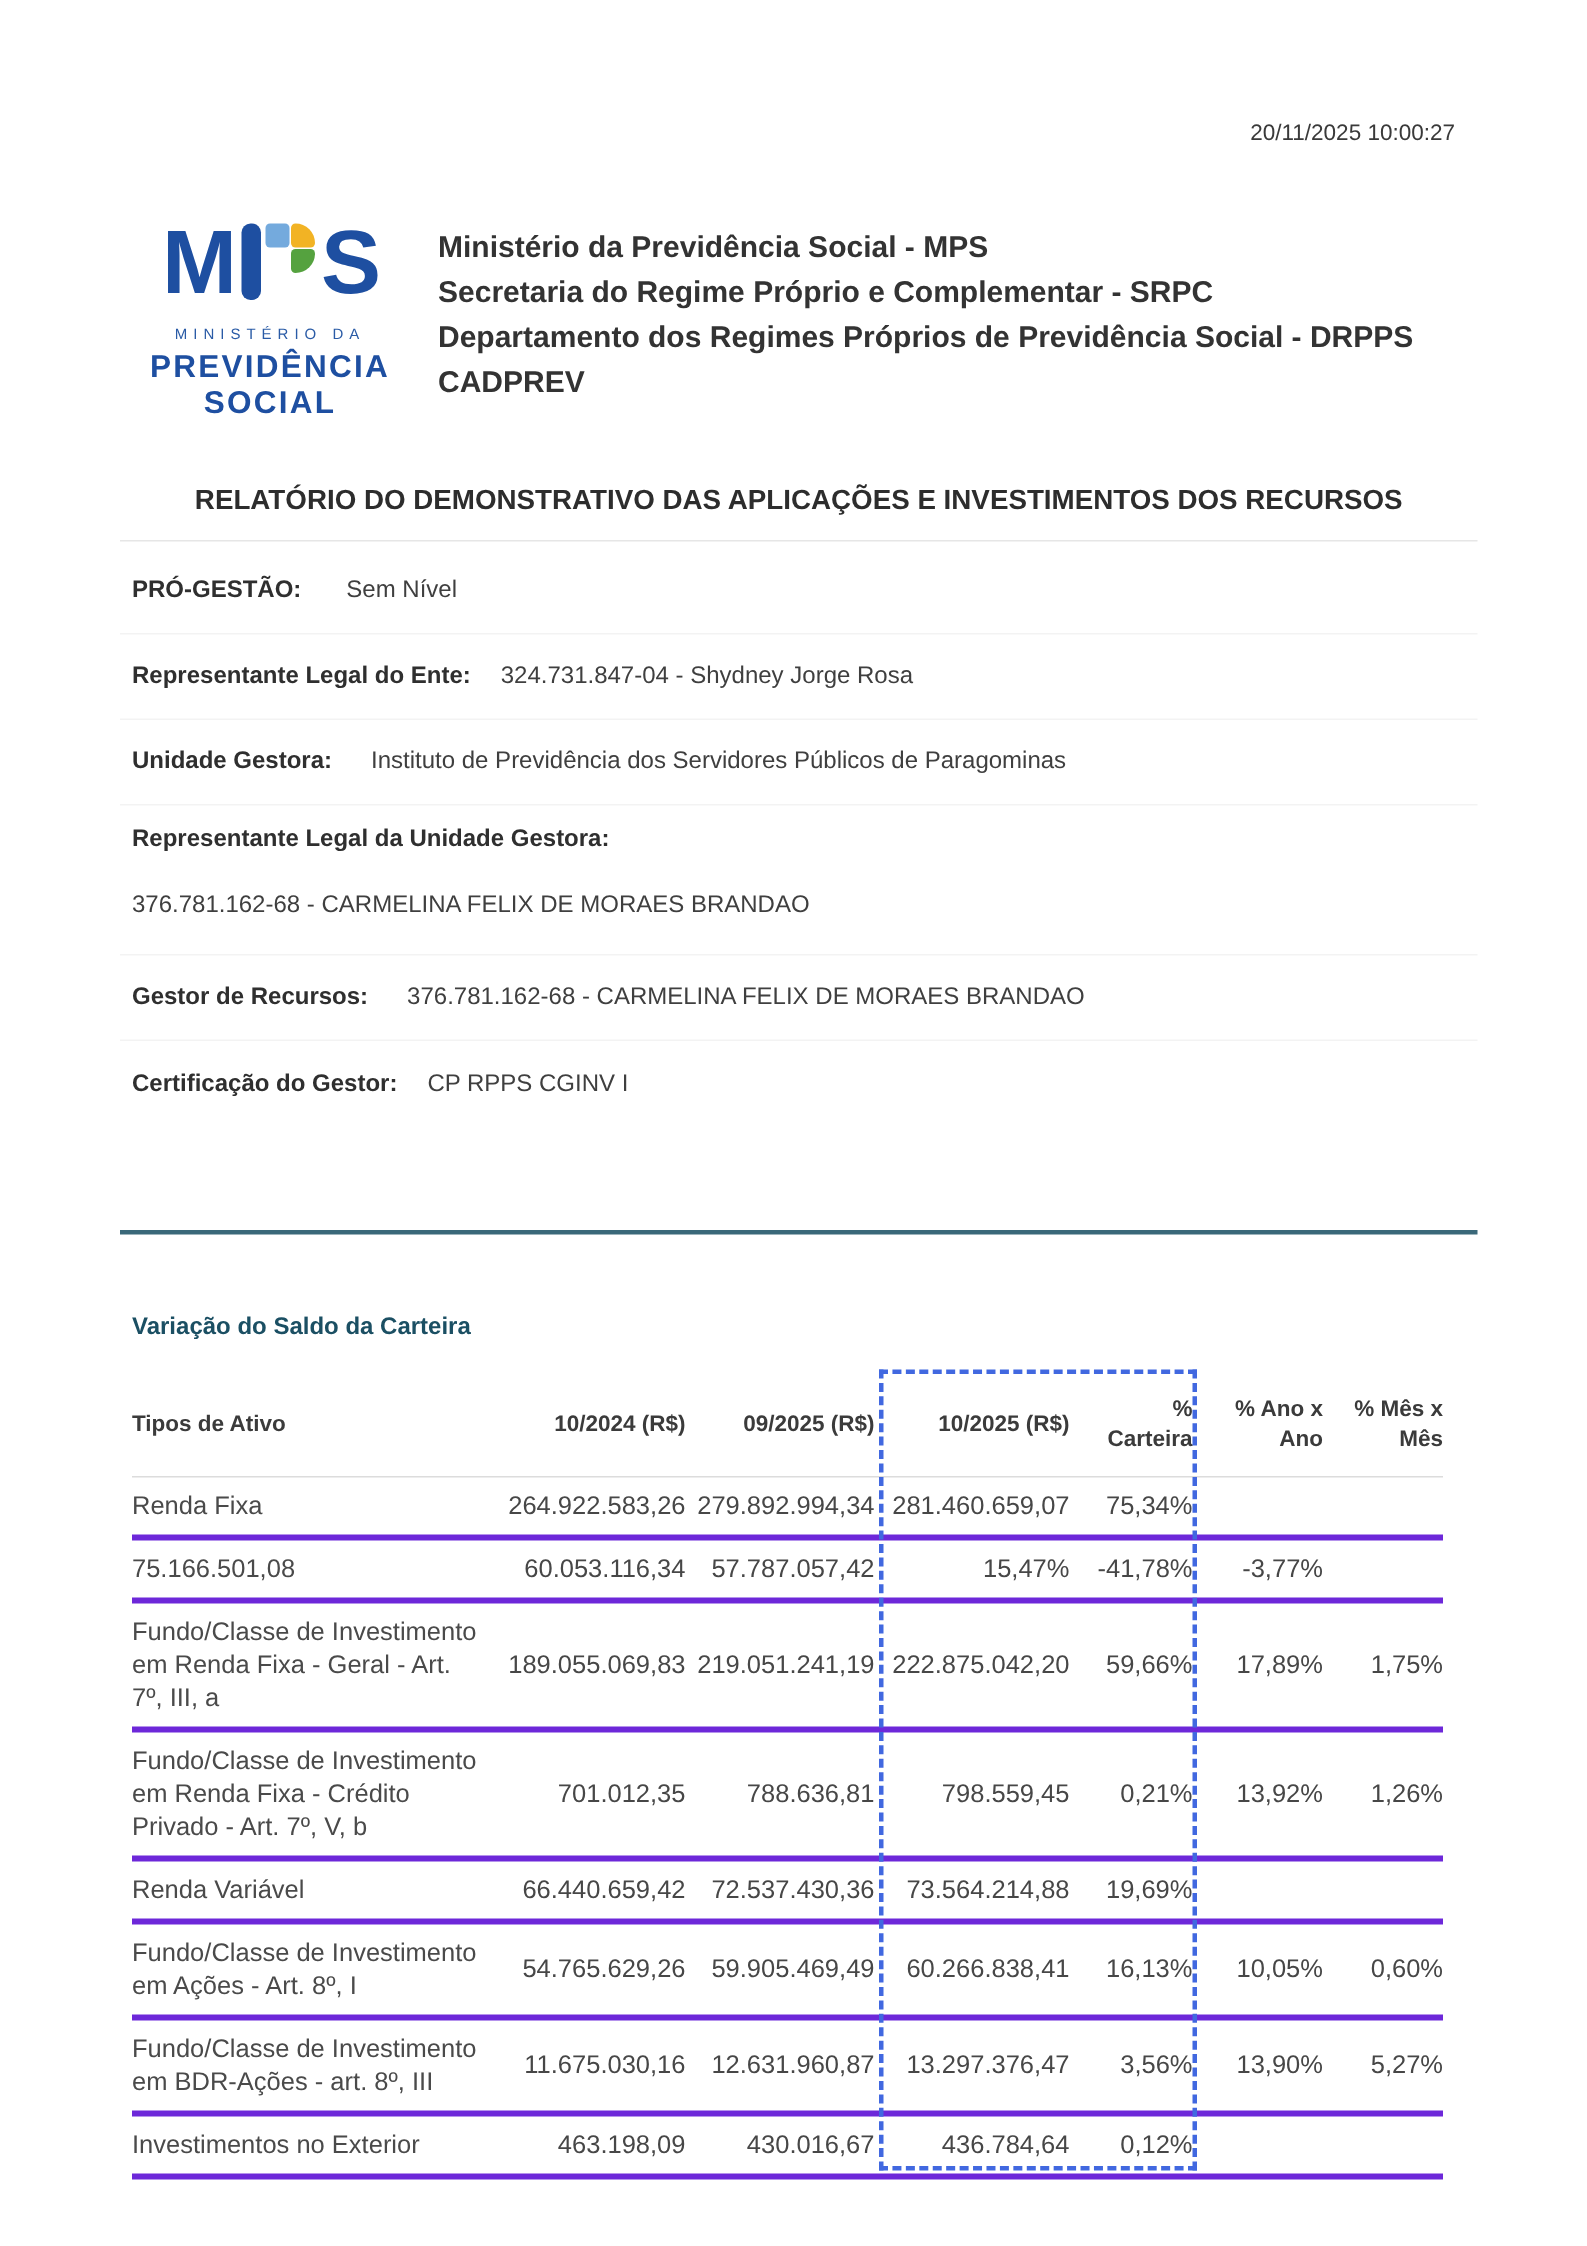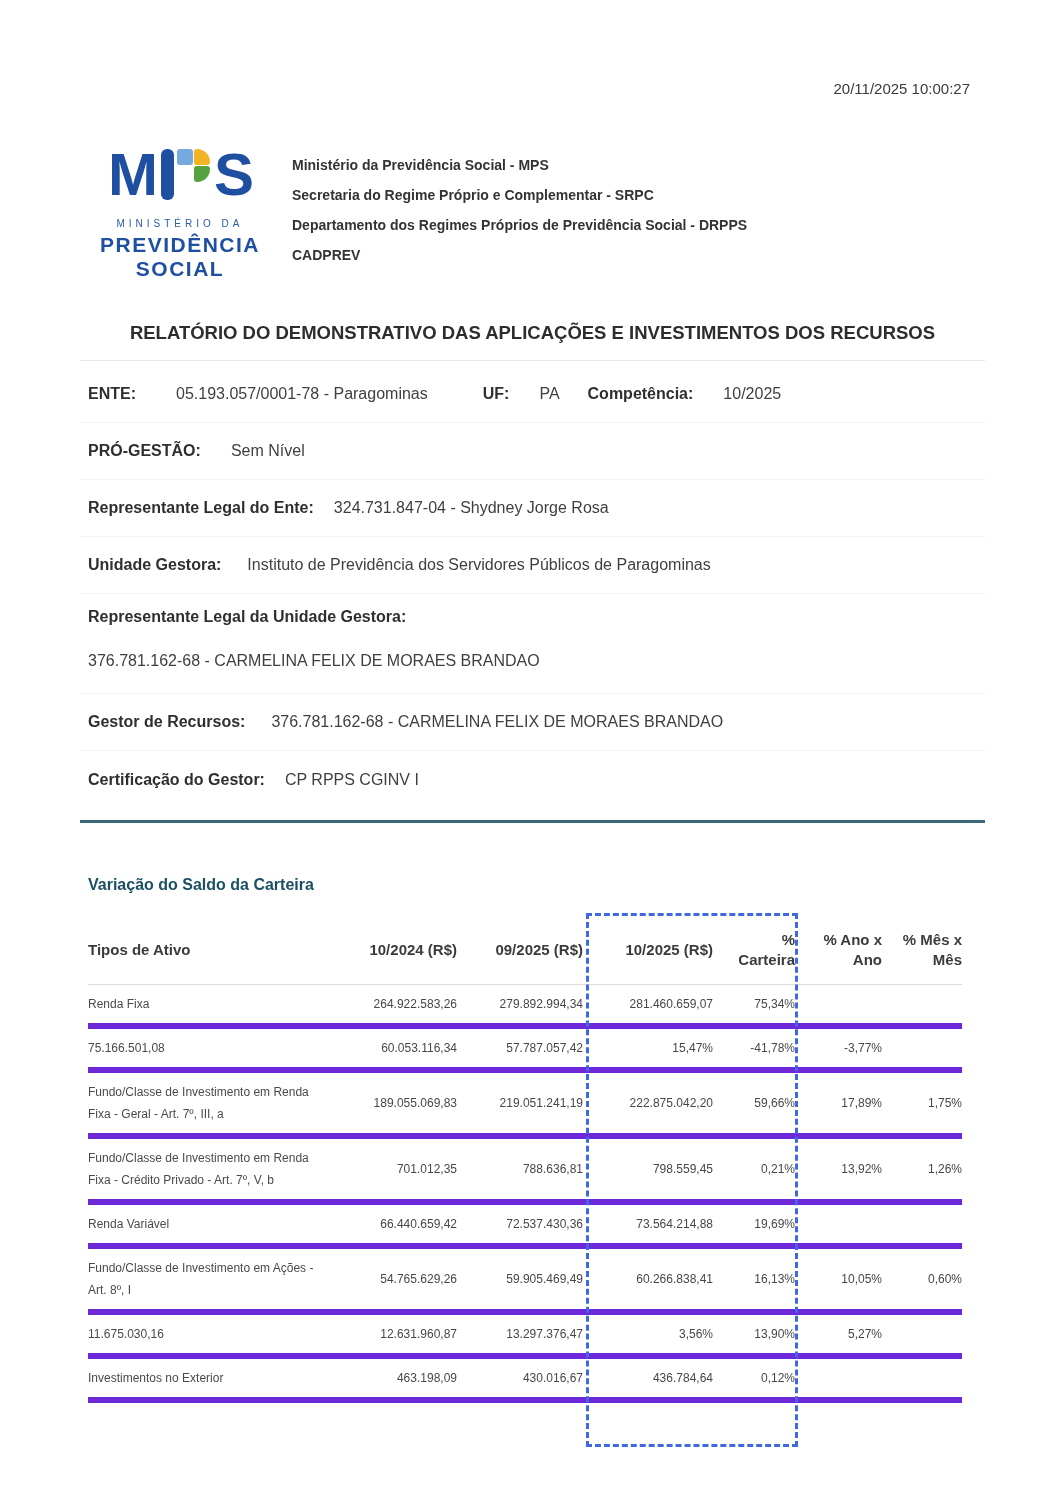--- a/index.html
+++ b/index.html
@@ -18,21 +18,21 @@
   .p-stem { position:absolute; left:0; top:3px; width:13px; height:51px; background:#1e4fa1; border-radius:6px; }
   .q { position:absolute; width:16px; height:16px; }
   .q-tl { left:16px; top:3px;  background:#74aadd; border-radius:3px; }
   .q-tr { left:33px; top:3px;  background:#f2b324; border-radius:3px 13px 3px 3px; }
   .q-br { left:33px; top:20px; background:#55a23f; border-radius:3px 3px 13px 3px; }
   .logo-sub1 { margin-top:8px; font-size:10px; letter-spacing:4px; color:#2a5ba6; }
   .logo-sub2 { margin-top:4px; font-size:21px; font-weight:bold; letter-spacing:1.5px; color:#1e4fa1; }
 
   
   .org { position:absolute; left:292px; top:150px; width:680px; }
-  .org-line { font-weight:bold; font-size:14px; color:#333; line-height:30px; }
+  .org-line { font-weight:bold; font-size:20px; color:#333; line-height:30px; }
 
   
   .report-title {
     position:absolute; top:322px; left:80px; width:905px; text-align:center;
     font-weight:bold; font-size:18.5px; color:#2d2d2d; padding-bottom:16px;
     border-bottom:1px solid #e6e6e6;
   }
 
   
   .fields { position:absolute; top:366px; left:80px; width:905px; font-size:16px; }
@@ -53,21 +53,21 @@
   .vtable { position:absolute; top:915px; left:80px; width:905px; padding:0 23px 0 8px; }
   .thead, .tr { display:grid; grid-template-columns:242px 127px 126px 130px 82px 87px 80px; }
   .thead {
     min-height:70px; align-items:center; border-bottom:1px solid #dcdcdc;
     font-weight:bold; color:#3b3b3b; font-size:15px; line-height:20px;
   }
   .th { text-align:right; }
   .th:first-child { text-align:left; }
   .th .w64 { display:block; max-width:64px; margin-left:auto; }
   .tr {
-    border-bottom:6px solid #6d28d9; padding:8px 0; font-size:12px;
+    border-bottom:4px solid #6d28d9; padding:8px 0; font-size:17px;
     line-height:22px; color:#474747; align-items:center;
   }
   .td { text-align:right; }
   .td:first-child { text-align:left; padding-right:8px; color:#4a4a4a; }
 
   
   .selection-box {
     position:absolute; left:586px; top:913px; width:212px; height:534px;
     border:3px dashed #4168e0; z-index:5; pointer-events:none;
   }
@@ -95,28 +95,20 @@
 <div class="org">
   <div class="org-line">Ministério da Previdência Social - MPS</div>
   <div class="org-line">Secretaria do Regime Próprio e Complementar - SRPC</div>
   <div class="org-line">Departamento dos Regimes Próprios de Previdência Social - DRPPS</div>
   <div class="org-line">CADPREV</div>
 </div>
 
 <div class="report-title">RELATÓRIO DO DEMONSTRATIVO DAS APLICAÇÕES E INVESTIMENTOS DOS RECURSOS</div>
 
 <div class="fields">
-  <div class="frow">
-    <span class="flabel">ENTE:</span>
-    <span class="fval ml40">05.193.057/0001-78 - Paragominas</span>
-    <span class="flabel ml55">UF:</span>
-    <span class="fval ml30">PA</span>
-    <span class="flabel ml28">Competência:</span>
-    <span class="fval ml30">10/2025</span>
-  </div>
   <div class="frow">
     <span class="flabel">PRÓ-GESTÃO:</span>
     <span class="fval ml30">Sem Nível</span>
   </div>
   <div class="frow">
     <span class="flabel">Representante Legal do Ente:</span>
     <span class="fval ml20">324.731.847-04 - Shydney Jorge Rosa</span>
   </div>
   <div class="frow">
     <span class="flabel">Unidade Gestora:</span>
@@ -210,20 +202,21 @@
     <div class="td">Fundo/Classe de Investimento em Ações - Art. 8º, I</div>
     <div class="td">54.765.629,26</div>
     <div class="td">59.905.469,49</div>
     <div class="td">60.266.838,41</div>
     <div class="td">16,13%</div>
     <div class="td">10,05%</div>
     <div class="td">0,60%</div>
   </div>
 
   <div class="tr">
+    <div class="td">Fundo/Classe de Investimento em BDR-Ações - art. 8º, III</div>
     <div class="td">11.675.030,16</div>
     <div class="td">12.631.960,87</div>
     <div class="td">13.297.376,47</div>
     <div class="td">3,56%</div>
     <div class="td">13,90%</div>
     <div class="td">5,27%</div>
   </div>
 
   <div class="tr">
     <div class="td">Investimentos no Exterior</div>

